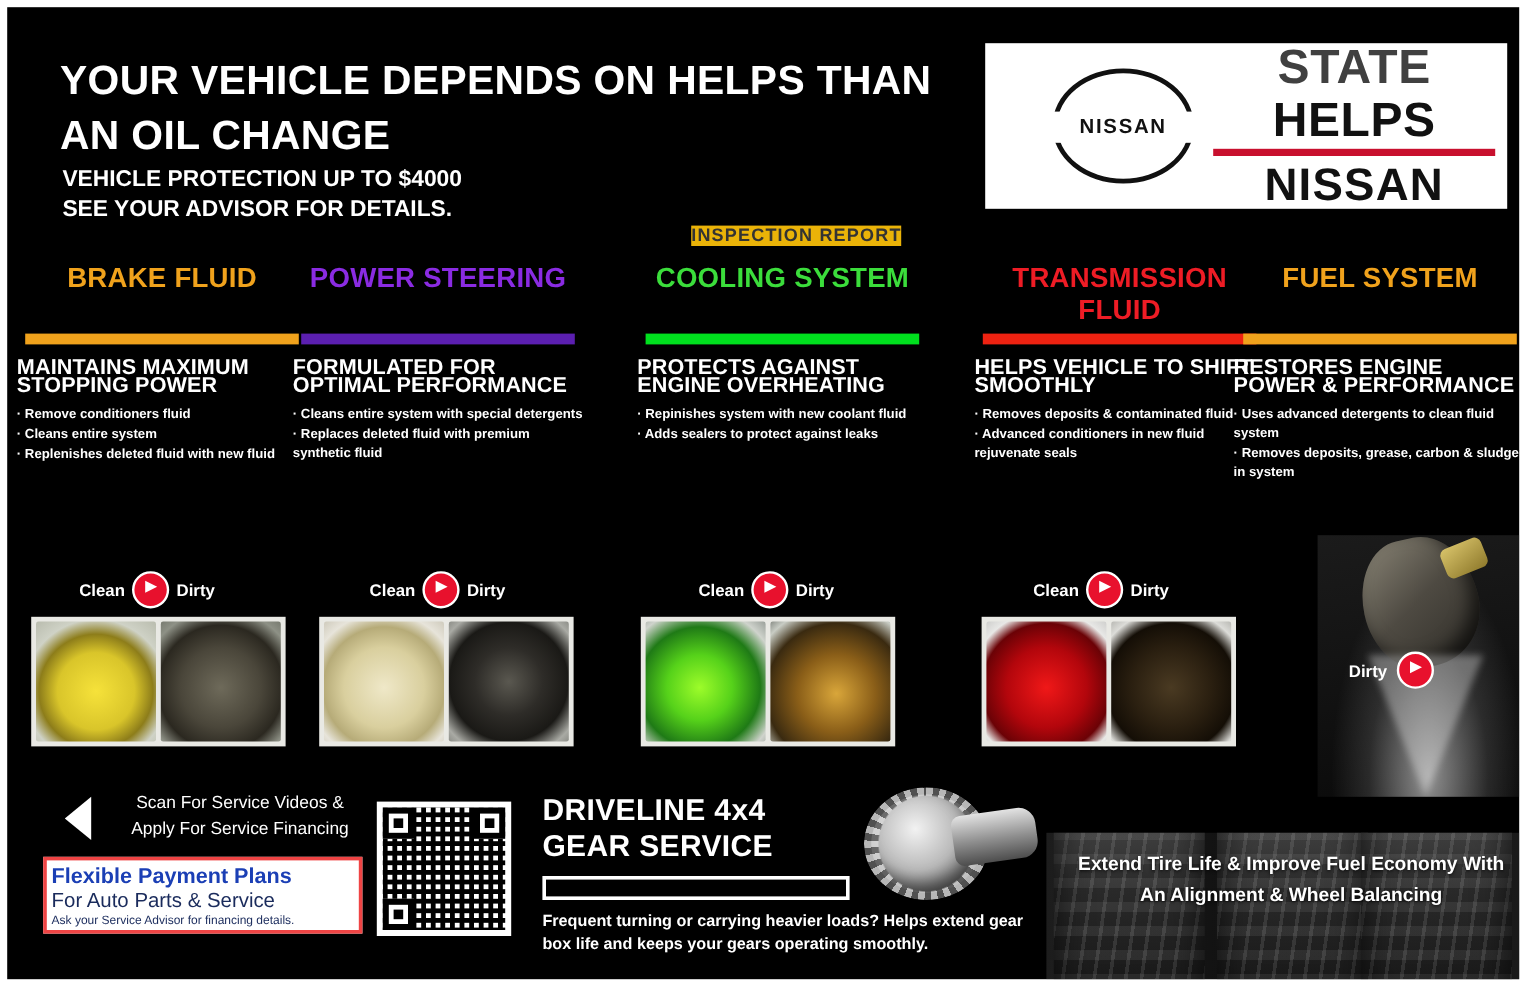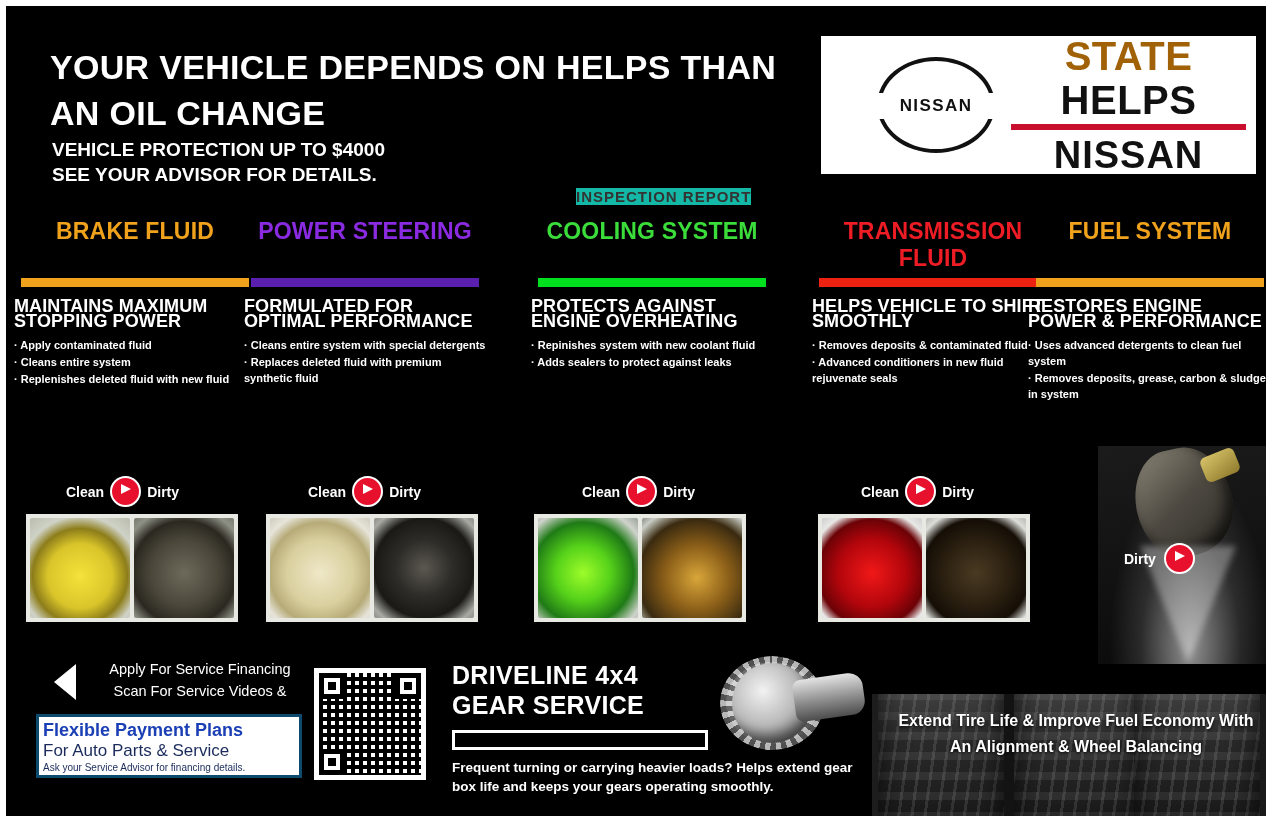--- a/index.html
+++ b/index.html
@@ -98,21 +98,21 @@
   }
   .logo-state-line {
     font-weight: bold;
     font-size: 40px;
     letter-spacing: 0.5px;
     color: #111111;
     text-align: center;
     line-height: 44px;
   }
   .logo-state-line .red {
-    color: #a16207;
+    color: #404040;
   }
   .logo-rule {
     height: 6px;
     background: #c8102e;
     margin: 2px 4px 4px 4px;
   }
   .logo-nissan-word {
     font-weight: bold;
     font-size: 38px;
     letter-spacing: 1px;
@@ -122,21 +122,21 @@
   }
   .ghost-text {
     position: absolute;
     left: 570px;
     top: 182px;
     color: #1c1c1c;
     font-size: 15px;
     font-weight: bold;
     letter-spacing: 1px;
   }
-  .ghost-text .blk { background: #14b8a6; color: #333; }
+  .ghost-text .blk { background: #eab308; color: #333; }
 
   
   .columns {
     position: absolute;
     left: 0;
     top: 212px;
     width: 1012px;
     height: 230px;
   }
   .col {
@@ -318,21 +318,21 @@
     line-height: 22px;
     text-align: center;
   }
   .fin-card {
     position: absolute;
     left: 30px;
     top: 68px;
     width: 266px;
     height: 64px;
     background: #ffffff;
-    border: 3px solid #0c4a6e;
+    border: 3px solid #ef4444;
     box-sizing: border-box;
     padding: 3px 4px 0 4px;
   }
   .fin-l1 {
     color: #1b3fb5;
     font-weight: bold;
     font-size: 18px;
     line-height: 21px;
   }
   .fin-l2 {
@@ -516,21 +516,21 @@
     </div>
   </div>
 
   <div class="columns">
 
     <div class="col" style="left:8px;">
       <div class="col-title" style="color:#f0a21c;">BRAKE FLUID</div>
       <div class="col-rule" style="background:#f0a21c;"></div>
       <div class="col-head">MAINTAINS MAXIMUM STOPPING POWER</div>
       <div class="col-bullets">
-        <div>· Apply contaminated fluid</div>
+        <div>· Remove conditioners fluid</div>
         <div>· Cleans entire system</div>
         <div>· Replenishes deleted fluid with new fluid</div>
       </div>
     </div>
 
     <div class="col" style="left:238px;">
       <div class="col-title" style="color:#8a2be2;">POWER STEERING</div>
       <div class="col-rule" style="background:#5b1fb0;"></div>
       <div class="col-head">FORMULATED FOR OPTIMAL PERFORMANCE</div>
       <div class="col-bullets">
@@ -557,21 +557,21 @@
         <div>· Removes deposits &amp; contaminated fluid</div>
         <div>· Advanced conditioners in new fluid rejuvenate seals</div>
       </div>
     </div>
 
     <div class="col" style="left:1022px; width:244px;">
       <div class="col-title" style="color:#f0a21c;">FUEL SYSTEM</div>
       <div class="col-rule" style="background:#f0a21c;"></div>
       <div class="col-head">RESTORES ENGINE POWER &amp; PERFORMANCE</div>
       <div class="col-bullets">
-        <div>· Uses advanced detergents to clean fuel system</div>
+        <div>· Uses advanced detergents to clean fluid system</div>
         <div>· Removes deposits, grease, carbon &amp; sludge in system</div>
       </div>
     </div>
   </div>
 
   <div class="compare">
 
     <div class="cd-label" style="left:60px; top:18px;">
       <span>Clean</span>
       <span class="play-btn"></span>
@@ -620,22 +620,22 @@
   </div>
   <div class="fuel-dirty-label">
     <span>Dirty</span>
     <span class="play-btn"></span>
   </div>
 
   <div class="bottom">
 
     <div class="arrow-left"></div>
     <div class="scan-text">
+      <div>Scan For Service Videos &amp;</div>
       <div>Apply For Service Financing</div>
-      <div>Scan For Service Videos &amp;</div>
     </div>
 
     <div class="fin-card">
       <div class="fin-l1">Flexible Payment Plans</div>
       <div class="fin-l2">For Auto Parts &amp; Service</div>
       <div class="fin-l3">Ask your Service Advisor for financing details.</div>
     </div>
 
     <div class="qr">
       <div class="qr-inner">

